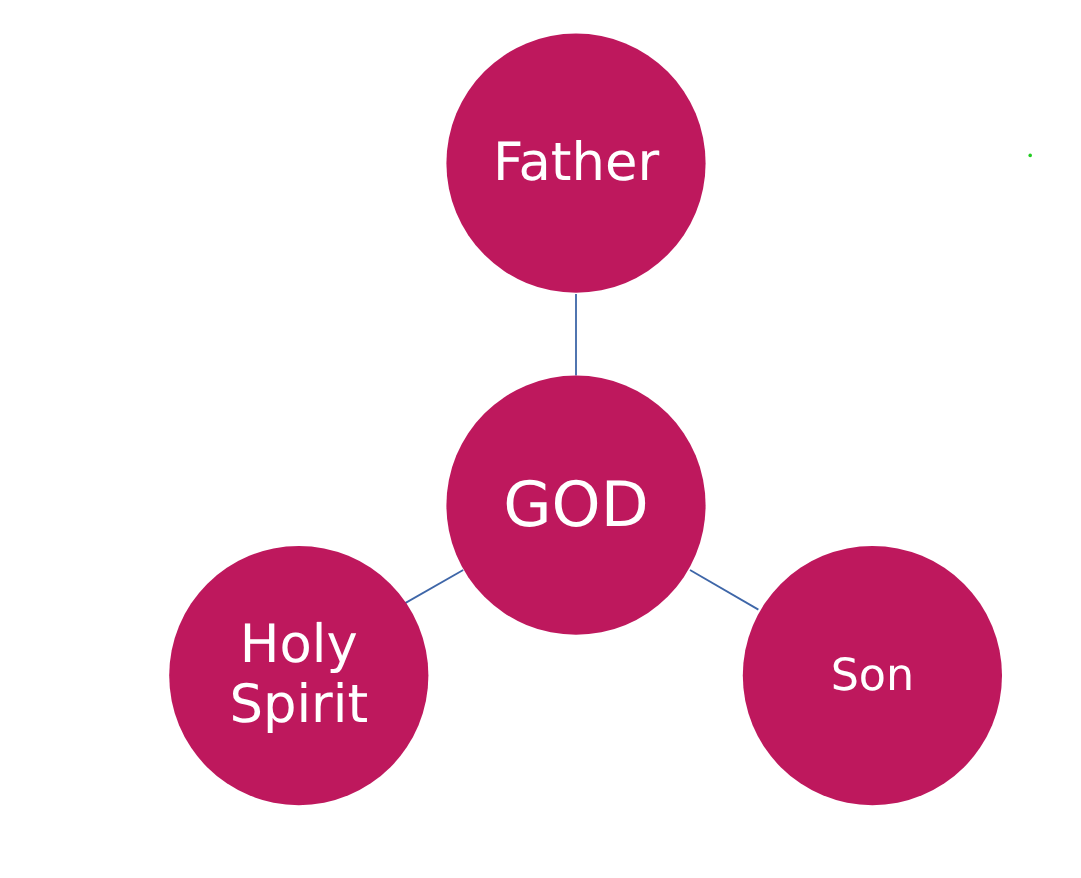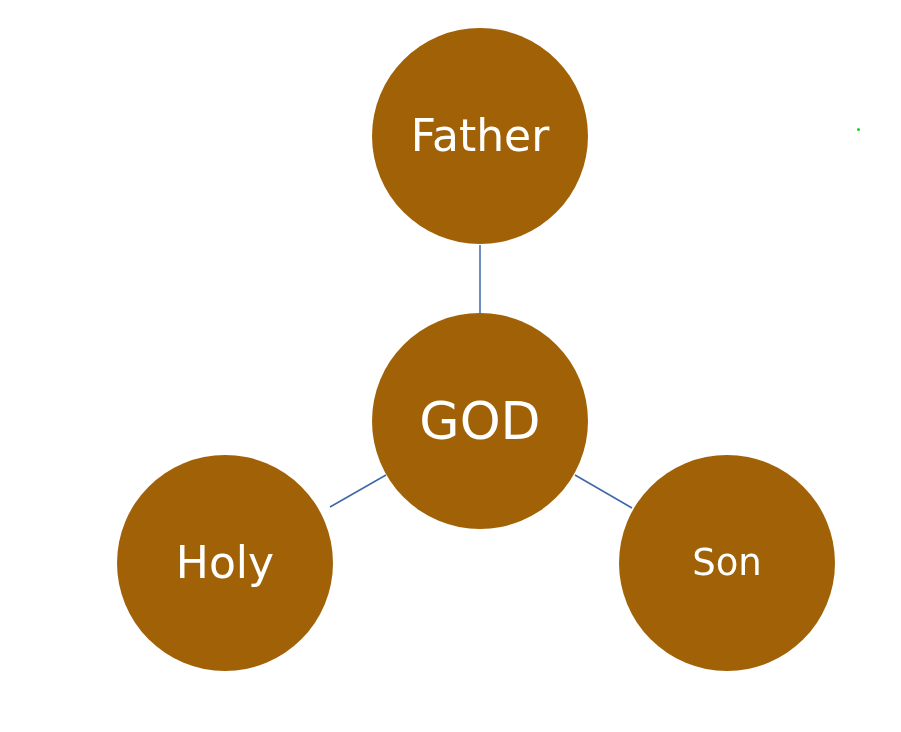--- a/index.html
+++ b/index.html
@@ -2,32 +2,32 @@
 <html><head>
   <meta charset="utf-8">
   <style>
     html, body { margin: 0; padding: 0; background: #ffffff; }
     body { width: 901px; height: 732px; position: relative; overflow: hidden; font-family: "DejaVu Sans", sans-serif; }
     svg.links { position: absolute; left: 0; top: 0; width: 901px; height: 732px; }
     .node {
       position: absolute;
       width: 216px; height: 216px;
       border-radius: 50%;
-      background: #a16207;
+      background: #be185d;
       color: #ffffff;
       display: flex; align-items: center; justify-content: center;
       text-align: center;
       box-sizing: border-box;
       font-family: "DejaVu Sans", sans-serif;
       line-height: 1.13;
     }
     .node span { display: block; }
     #n-father { left: 372px; top: 28px; font-size: 44px; }
     #n-god { left: 372px; top: 313px; font-size: 52px; }
-    #n-spirit { left: 117px; top: 455px; font-size: 44px; }
+    #n-spirit { left: 141px; top: 455px; font-size: 44px; }
     #n-son { left: 619px; top: 455px; font-size: 37px; }
     .dot { position: absolute; left: 857px; top: 128px; width: 3px; height: 3px; border-radius: 50%; background: #22cc22; }
   </style>
 </head>
 <body>
 
 <svg class="links" viewBox="0 0 901 732">
   <line x1="480" y1="245" x2="480" y2="313" stroke="#3e66a8" stroke-width="1.5"></line>
   <line x1="386" y1="475" x2="330" y2="507" stroke="#3e66a8" stroke-width="1.5"></line>
   <line x1="575" y1="475" x2="632" y2="508" stroke="#3e66a8" stroke-width="1.5"></line>
@@ -37,20 +37,21 @@
   <span>Father</span>
 </div>
 
 <div class="node" id="n-god">
   <span>GOD</span>
 </div>
 
 <div class="node" id="n-spirit">
   <div>
     <span>Holy</span>
+    <span>Spirit</span>
   </div>
 </div>
 
 <div class="node" id="n-son">
   <span>Son</span>
 </div>
 
 <div class="dot"></div>
 
 </body></html>

